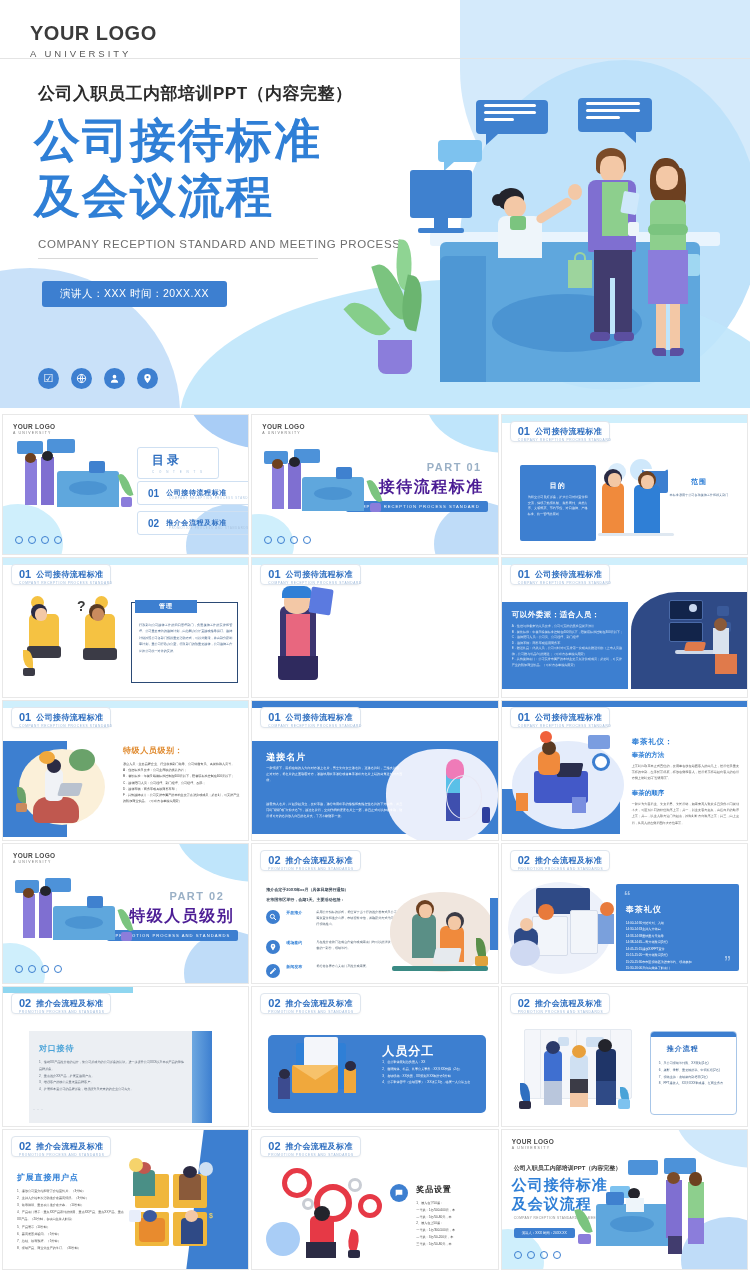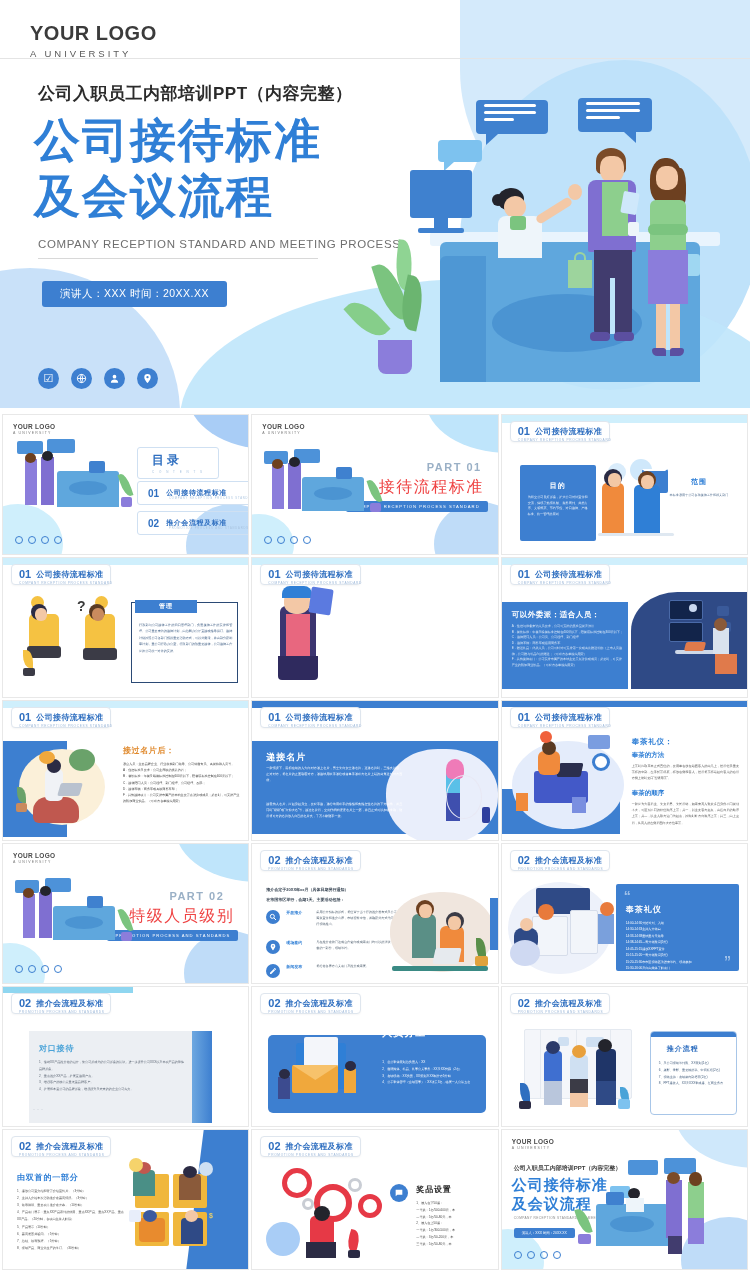--- a/index.html
+++ b/index.html
@@ -192,21 +192,21 @@
 
   
   .lines span { display:block; }
 
   .wave-top { position:absolute; left:0; top:0; width:100%; height:10px; background:#bfe5fb; }
   .wave-tr  { position:absolute; right:-16px; top:-14px; width:70px; height:52px; background:#cfe8fb; border-radius:0 0 0 70%; }
   .blob-br  { position:absolute; right:-22px; bottom:-28px; width:78px; height:70px; background:#bfdcf8; border-radius:50%; }
   .blob-bl  { position:absolute; left:-26px; bottom:-24px; width:62px; height:58px; background:#cfe8fb; border-radius:50%; }
 
   .part-no { position:absolute; font-size:11px; color:#9ab0c6; letter-spacing:1.5px; font-weight:bold; }
-  .part-cn { position:absolute; font-size:16px; font-weight:normal; color:#ef4444; letter-spacing:1.5px; }
+  .part-cn { position:absolute; font-size:16px; font-weight:bold; color:#4c1d95; letter-spacing:1.5px; }
   .part-en { position:absolute; background:#3d7fd0; color:#fff; font-size:4.2px; letter-spacing:1px; padding:3px 8px; border-radius:2px; white-space:nowrap; }
 
   .toc-title { position:absolute; border:1px solid #cfe0f2; border-radius:3px; padding:4px 14px; }
   .toc-title .t { font-size:12px; font-weight:bold; color:#2f6fc0; letter-spacing:3px; }
   .toc-title .e { font-size:3px; letter-spacing:2px; color:#a8c2de; text-align:center; margin-top:1px; }
   .toc-row { position:absolute; border:1px solid #cfe0f2; border-radius:3px; height:24px; width:128px; display:flex; align-items:center; gap:7px; padding-left:10px; }
   .toc-row .n { font-size:10px; font-weight:bold; color:#2f6fc0; }
   .toc-row .c { font-size:7px; font-weight:bold; color:#2f6fc0; letter-spacing:.6px; }
   .toc-row .e { position:absolute; left:31px; top:15px; font-size:2.6px; letter-spacing:.9px; color:#a8c2de; white-space:nowrap;}
   .fig { position:absolute; }
@@ -519,21 +519,21 @@
       <div class="blue-panel" style="left:0;top:40px;width:64px;height:96px"></div>
       <div class="circ" style="left:16px;top:48px;width:86px;height:76px;background:#fbf0d9;border-radius:50%"></div>
       <div class="fig" style="left:30px;top:96px;width:46px;height:26px;background:#c0584f;border-radius:14px 14px 6px 6px"></div>
       <div class="fig" style="left:42px;top:68px;width:18px;height:32px;background:#f0f2f6;border-radius:5px"></div>
       <div class="fig" style="left:44px;top:58px;width:14px;height:14px;background:#2b2b44;border-radius:50%"></div>
       <div class="ph-rect" style="left:56px;top:82px;width:22px;height:13px;background:#b9c2cf;transform:skewX(-16deg)"></div>
       <div class="circ" style="left:66px;top:48px;width:26px;height:22px;background:#6aa26a"></div>
       <div class="circ" style="left:36px;top:50px;width:16px;height:13px;background:#f0a83c"></div>
       <div class="leaf" style="left:14px;top:86px;width:9px;height:16px;background:#6aa26a;position:absolute"></div>
       <div class="ph-rect" style="left:13px;top:102px;width:11px;height:9px;background:#c98b5e"></div>
-      <div class="h-cn" style="position:absolute;left:120px;top:44px;font-size:8px;color:#e08a2e;letter-spacing:.6px">接过名片后：</div>
+      <div class="h-cn" style="position:absolute;left:120px;top:44px;font-size:8px;color:#e08a2e;letter-spacing:.6px">特级人员级别：</div>
       <div class="lines tiny2" style="position:absolute;left:120px;right:8px;top:60px;color:#3f3f3f;line-height:2">
         <span>适合人员：主要品牌企业、行业领袖部门领导、公司特邀专员、高级特殊人员等。</span>
         <span>A．住宿标准及要求：公司主席级的挑选酒店；</span>
         <span>B．餐饮标准：午餐及晚餐标准控制在600元以下，陪餐该标准控制在400元以下；</span>
         <span>C．接待陪同人员：公司经理、部门经理、公司经理、副手；</span>
         <span>D．接待车辆：商务车或高级商务车型；</span>
         <span>F．其他接待项目：公司安排市属产的本地主要景点游览或成员；必要时，可安排产业的附加商业饮品。（可双方各单独实用定）</span>
       </div>
     </div>
 
@@ -725,21 +725,21 @@
       </div>
       <div class="blue-panel" style="left:16px;top:48px;right:12px;height:78px;border-radius:5px"></div>
       <div class="ph-rect" style="left:44px;top:56px;width:50px;height:46px;background:#2f7fd6;border-radius:3px"></div>
       <div class="ph-rect" style="left:52px;top:50px;width:34px;height:44px;background:#f4f6fa;border-radius:2px"></div>
       <div class="ph-rect" style="left:40px;top:78px;width:46px;height:28px;background:#f0a83c"></div>
       <div style="position:absolute;left:40px;top:78px;width:46px;height:20px;background:#f7c26b;clip-path:polygon(0 0,50% 75%,100% 0)"></div>
       <div class="fig" style="left:26px;top:90px;width:12px;height:22px;background:#3c4b8f"></div>
       <div class="fig" style="left:27px;top:82px;width:11px;height:10px;background:#2b2b44;border-radius:50%"></div>
       <div class="fig" style="left:92px;top:82px;width:12px;height:24px;background:#f0a83c"></div>
       <div class="fig" style="left:93px;top:74px;width:11px;height:10px;background:#2b2b44;border-radius:50%"></div>
-      <div class="txt h-cn" style="position:absolute;left:130px;top:39px;font-size:10px;letter-spacing:1px">人员分工</div>
+      <div class="txt h-cn" style="position:absolute;left:130px;top:56px;font-size:12px;letter-spacing:1px">人员分工</div>
       <div class="txt lines tiny2" style="position:absolute;left:130px;right:20px;top:72px;line-height:2.2">
         <span>1、总公整体策划总负责人：XX</span>
         <span>2、邀请媒体、礼品、礼事公关事务：XX及XX督察（2名）</span>
         <span>3、会场现场：XX负责，XX策划及XX制作方5分钟</span>
         <span>4、公示整体管理（含场照事）：XX张云3名，临展一人公益五名</span>
       </div>
     </div>
 
     <div class="thumb">
       <div class="chip">
@@ -779,21 +779,21 @@
       </div>
     </div>
 
     <div class="thumb">
       <div class="blue-panel" style="right:0;top:0;width:62px;bottom:0;background:#3d7fd0;clip-path:polygon(28% 0,100% 0,100% 100%,0 100%)"></div>
       <div class="chip">
         <span class="num">02</span>
         <span class="ttl">推介会流程及标准</span>
         <span class="en">PROMOTION PROCESS AND STANDARDS</span>
       </div>
-      <div class="h-cn" style="position:absolute;left:14px;top:42px;font-size:8px;color:#2f7fd6;letter-spacing:.8px">由双首的一部分</div>
+      <div class="h-cn" style="position:absolute;left:14px;top:42px;font-size:8px;color:#2f7fd6;letter-spacing:.8px">扩展直接用户点</div>
       <div class="lines tiny2" style="position:absolute;left:14px;width:108px;top:58px;color:#4a4a4a;line-height:2.3">
         <span>1、播放公司宣介绍和背景介绍宣传片。（3分钟）</span>
         <span>2、主持人介绍本次活动推介会嘉宾情况。（3分钟）</span>
         <span>3、领导讲话、重要项目推介会开幕。（10分钟）</span>
         <span>4、产品项目展示：重点XX产品系列的使用、重点XX产品、重点XX产品、重点XX产品。（20分钟，各项由主持人解说）</span>
         <span>5、产品展示（10分钟）</span>
         <span>6、嘉宾发言并答问。（5分钟）</span>
         <span>7、总结、领导致辞。（5分钟）</span>
         <span>8、现场产品、商业化生产的签订。（30分钟）</span>
       </div>

